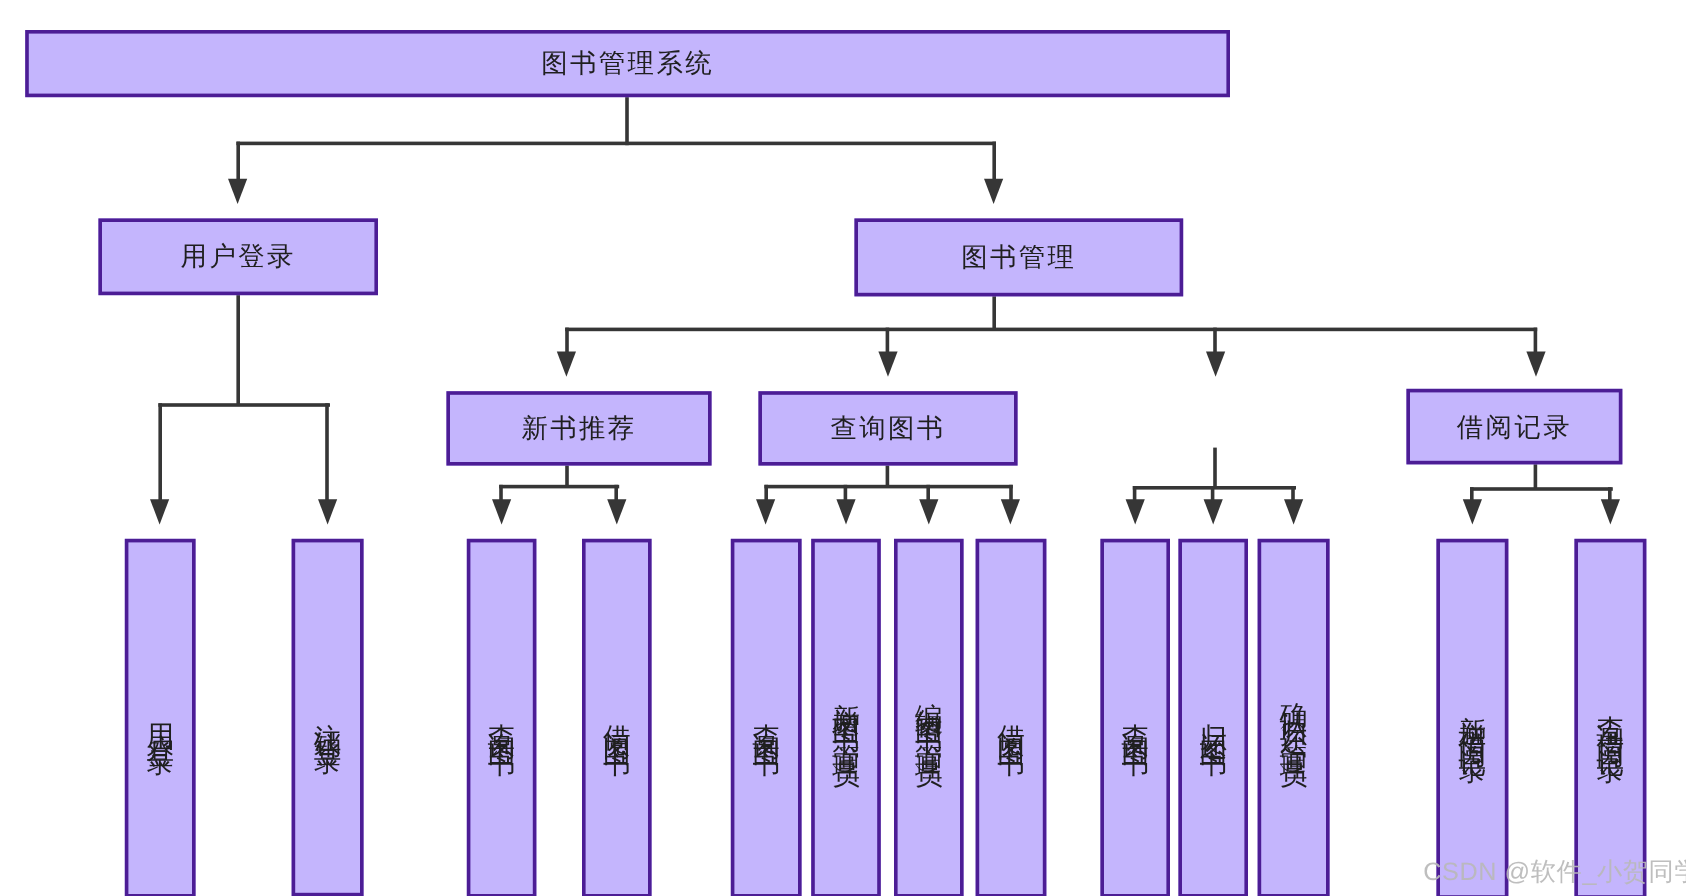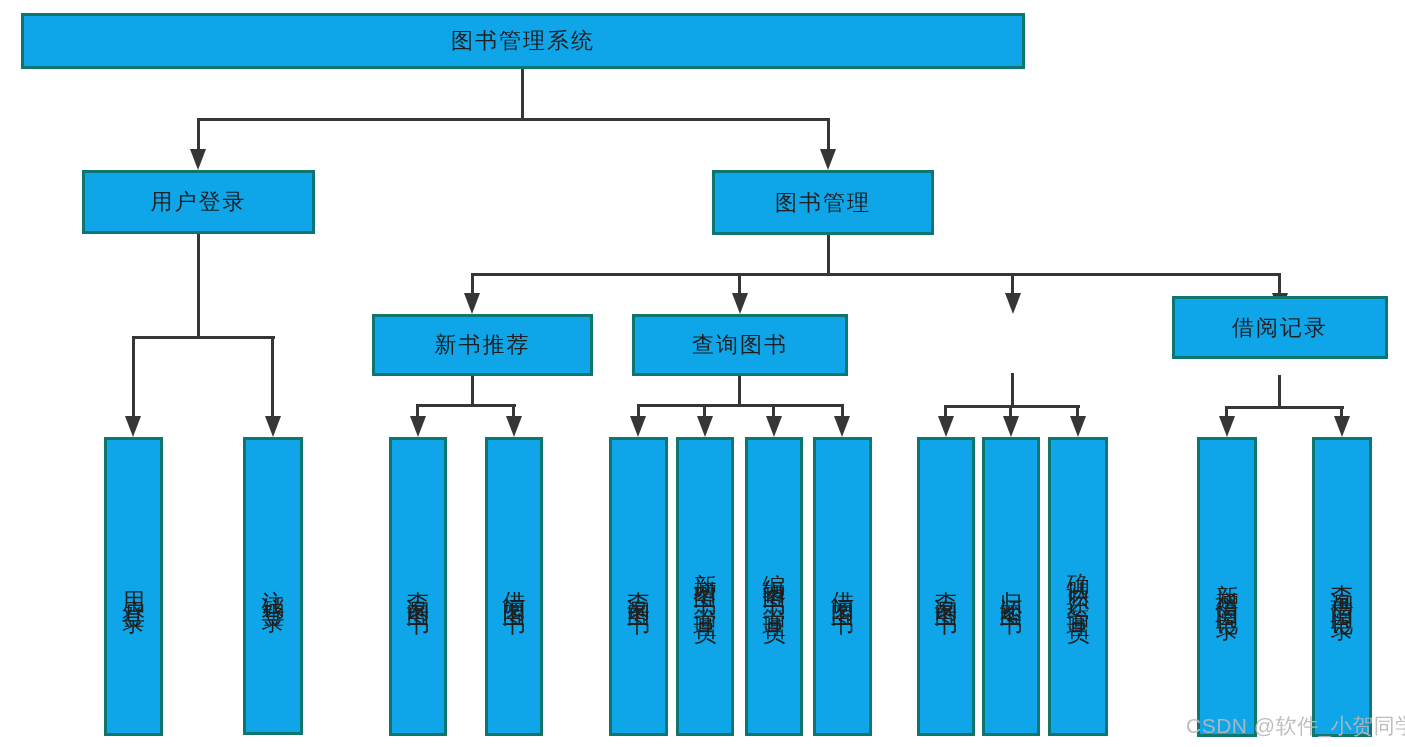--- a/index.html
+++ b/index.html
@@ -7,27 +7,28 @@
     position: relative;
     width: 1405px;
     height: 747px;
     background: #ffffff;
     font-family: "Liberation Sans", "DejaVu Sans", sans-serif;
     overflow: hidden;
   }
   .box {
     position: absolute;
     box-sizing: border-box;
-    border: 3px solid #0f766e;
-    background: #0ea5e9;
+    border: 3px solid #4c1d95;
+    background: #c4b5fd;
     display: flex;
     align-items: center;
     justify-content: center;
     color: #1f1f1f;
     z-index: 2;
+    margin-top: 12px;
   }
   .box.h span {
     font-size: 22px;
     letter-spacing: 2px;
     white-space: nowrap;
   }
   .box.v span {
     writing-mode: vertical-rl;
     text-orientation: mixed;
     font-size: 23px;
@@ -72,21 +73,21 @@
   <div class="vl" style="left:521px; top:66px; height:55px;"></div>
   <div class="hl" style="left:197px; top:118px; width:633px;"></div>
   <div class="vl" style="left:197px; top:118px; height:33px;"></div>
   <div class="arrow" style="left:190px; top:149px;"></div>
   <div class="vl" style="left:827px; top:118px; height:33px;"></div>
   <div class="arrow" style="left:820px; top:149px;"></div>
 
   <div class="box h" style="left:82px; top:170px; width:233px; height:64px;">
     <span>用户登录</span>
   </div>
-  <div class="box h" style="left:712px; top:170px; width:222px; height:65px;">
+  <div class="box h" style="left:712px; top:170px; width:274px; height:65px;">
     <span>图书管理</span>
   </div>
 
   <div class="vl" style="left:197px; top:231px; height:107px;"></div>
   <div class="hl" style="left:132px; top:336px; width:143px;"></div>
   <div class="vl" style="left:132px; top:336px; height:84px;"></div>
   <div class="arrow" style="left:125px; top:416px;"></div>
   <div class="vl" style="left:271px; top:336px; height:84px;"></div>
   <div class="arrow" style="left:265px; top:416px;"></div>
 
@@ -100,21 +101,21 @@
   <div class="arrow" style="left:1005px; top:293px;"></div>
   <div class="vl" style="left:1278px; top:273px; height:23px;"></div>
   <div class="arrow" style="left:1272px; top:293px;"></div>
 
   <div class="box h" style="left:372px; top:314px; width:221px; height:62px;">
     <span>新书推荐</span>
   </div>
   <div class="box h" style="left:632px; top:314px; width:216px; height:62px;">
     <span>查询图书</span>
   </div>
-  <div class="box h" style="left:1172px; top:296px; width:216px; height:63px;">
+  <div class="box h" style="left:1172px; top:312px; width:180px; height:63px;">
     <span>借阅记录</span>
   </div>
 
   <div class="vl" style="left:471px; top:373px; height:33px;"></div>
   <div class="hl" style="left:416px; top:404px; width:100px;"></div>
   <div class="vl" style="left:416px; top:404px; height:14px;"></div>
   <div class="arrow" style="left:410px; top:416px;"></div>
   <div class="vl" style="left:512px; top:404px; height:14px;"></div>
   <div class="arrow" style="left:506px; top:416px;"></div>
 

